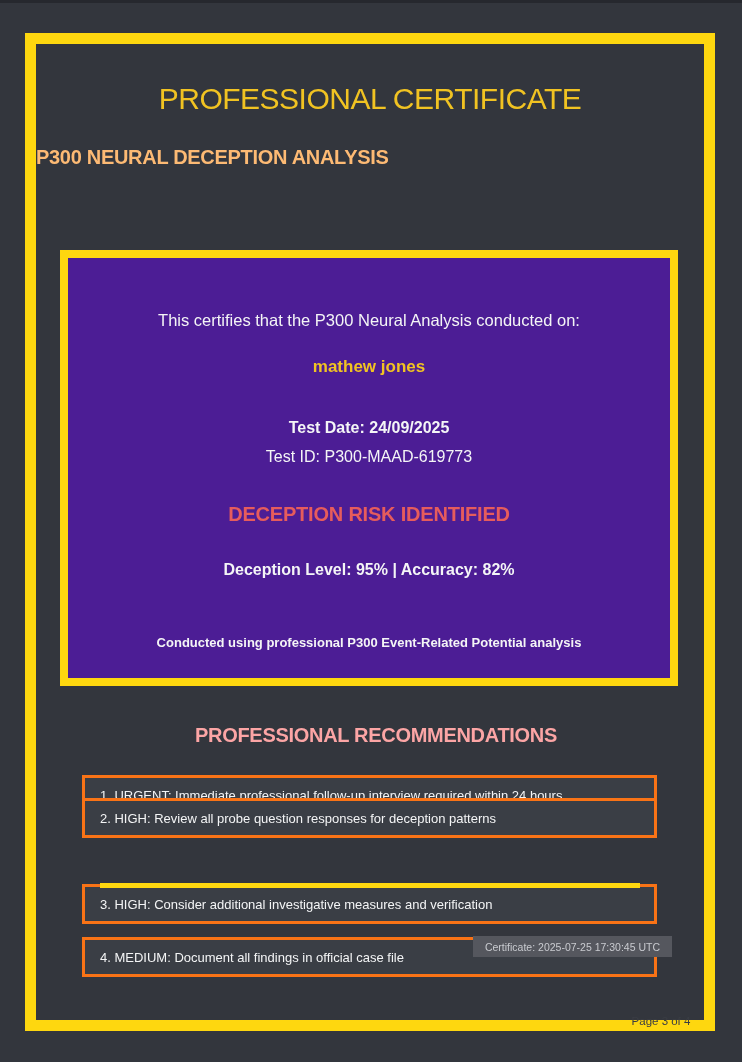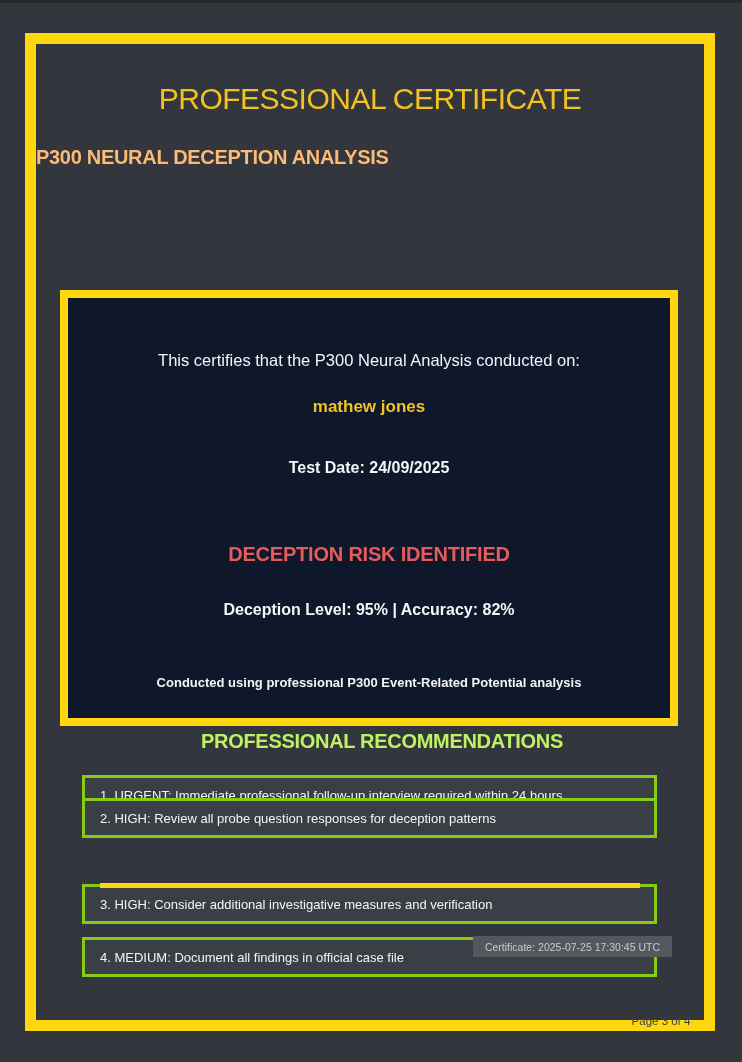--- a/index.html
+++ b/index.html
@@ -15,37 +15,37 @@
   .page-title{
     position:absolute;left:36px;top:82px;width:668px;margin:0;
     text-align:center;font-size:30px;font-weight:normal;color:#f1c322;letter-spacing:-0.5px;
   }
   .page-subtitle{
     position:absolute;left:36px;top:146px;width:668px;margin:0;
     font-size:20px;font-weight:bold;color:#fdba74;letter-spacing:-0.3px;
   }
   .cert-box{
     position:absolute;left:60px;top:250px;width:618px;height:436px;
-    border:8px solid #fed70f;box-sizing:border-box;background:#0f172a;margin-top:40px;
+    border:8px solid #fed70f;box-sizing:border-box;background:#4c1d95;
   }
   .cert-line{position:absolute;left:0;width:602px;text-align:center;margin:0;color:#f4f5f6;}
   .cert-intro{top:53px;font-size:16.5px;font-weight:normal;}
   .cert-name{top:99px;font-size:17px;font-weight:bold;color:#f1c322;}
   .cert-date{top:161px;font-size:16px;font-weight:bold;}
   .cert-id{top:190px;font-size:16px;font-weight:normal;}
   .cert-verdict{top:245px;font-size:20px;font-weight:bold;color:#e65c5c;letter-spacing:-0.2px;}
   .cert-metrics{top:303px;font-size:16px;font-weight:bold;}
   .cert-note{top:377px;font-size:13px;font-weight:bold;}
   .rec-heading{
-    position:absolute;left:36px;top:718px;width:668px;margin:12px;
-    text-align:center;font-size:20px;font-weight:bold;color:#bef264;letter-spacing:-0.3px;
+    position:absolute;left:36px;top:718px;width:668px;margin:6px;
+    text-align:center;font-size:20px;font-weight:bold;color:#fca5a5;letter-spacing:-0.3px;
   }
   .rec-box{
     position:absolute;left:82px;width:575px;height:40px;
-    border:3px solid #84cc16;box-sizing:border-box;background:#3a3e45;
+    border:3px solid #f97316;box-sizing:border-box;background:#3a3e45;
     display:flex;align-items:center;padding-left:15px;
   }
   .rec-box .rec-text{font-size:13px;color:#f4f5f6;}
   .rec-1{top:775px;}
   .rec-2{top:792px;margin-top:6px;}
   .rec-3{top:884px;}
   .rec-4{top:937px;}
   .rec3-stripe{
     position:absolute;left:100px;top:883px;width:540px;height:5px;
     background:#fed70f;z-index:3;
@@ -70,20 +70,21 @@
   <div class="outer-frame"></div>
 
   <h1 class="page-title">PROFESSIONAL CERTIFICATE</h1>
 
   <h2 class="page-subtitle">P300 NEURAL DECEPTION ANALYSIS</h2>
 
   <div class="cert-box">
     <p class="cert-line cert-intro">This certifies that the P300 Neural Analysis conducted on:</p>
     <p class="cert-line cert-name">mathew jones</p>
     <p class="cert-line cert-date">Test Date: 24/09/2025</p>
+    <p class="cert-line cert-id">Test ID: P300-MAAD-619773</p>
     <p class="cert-line cert-verdict">DECEPTION RISK IDENTIFIED</p>
     <p class="cert-line cert-metrics">Deception Level: 95% | Accuracy: 82%</p>
     <p class="cert-line cert-note">Conducted using professional P300 Event-Related Potential analysis</p>
   </div>
 
   <h3 class="rec-heading">PROFESSIONAL RECOMMENDATIONS</h3>
 
   <div class="rec-box rec-1">
     <span class="rec-text">1. URGENT: Immediate professional follow-up interview required within 24 hours</span>
   </div>

